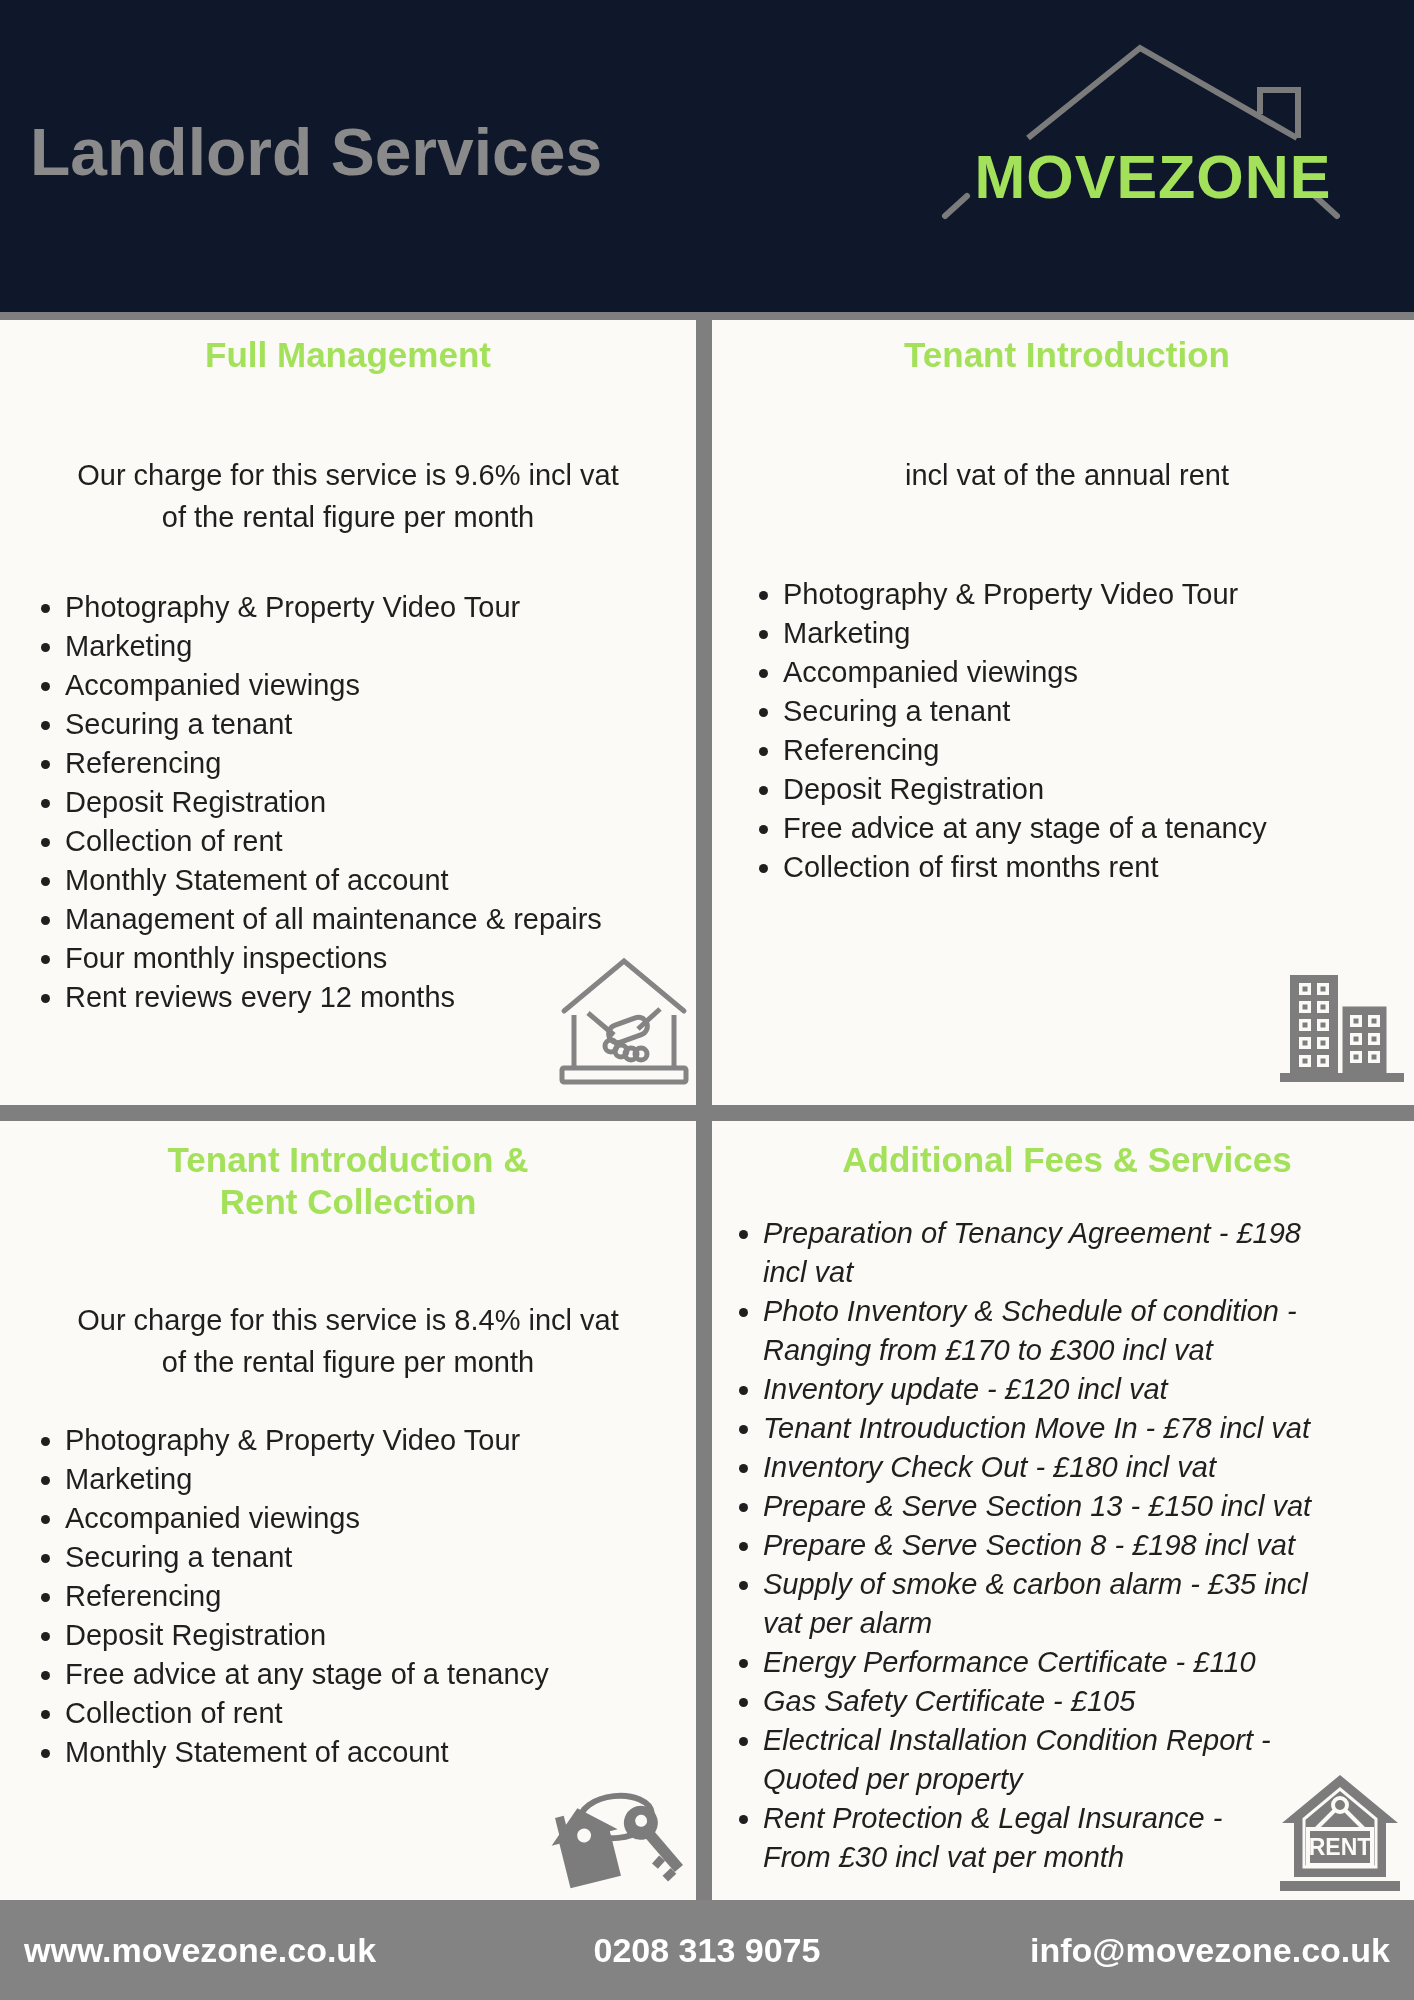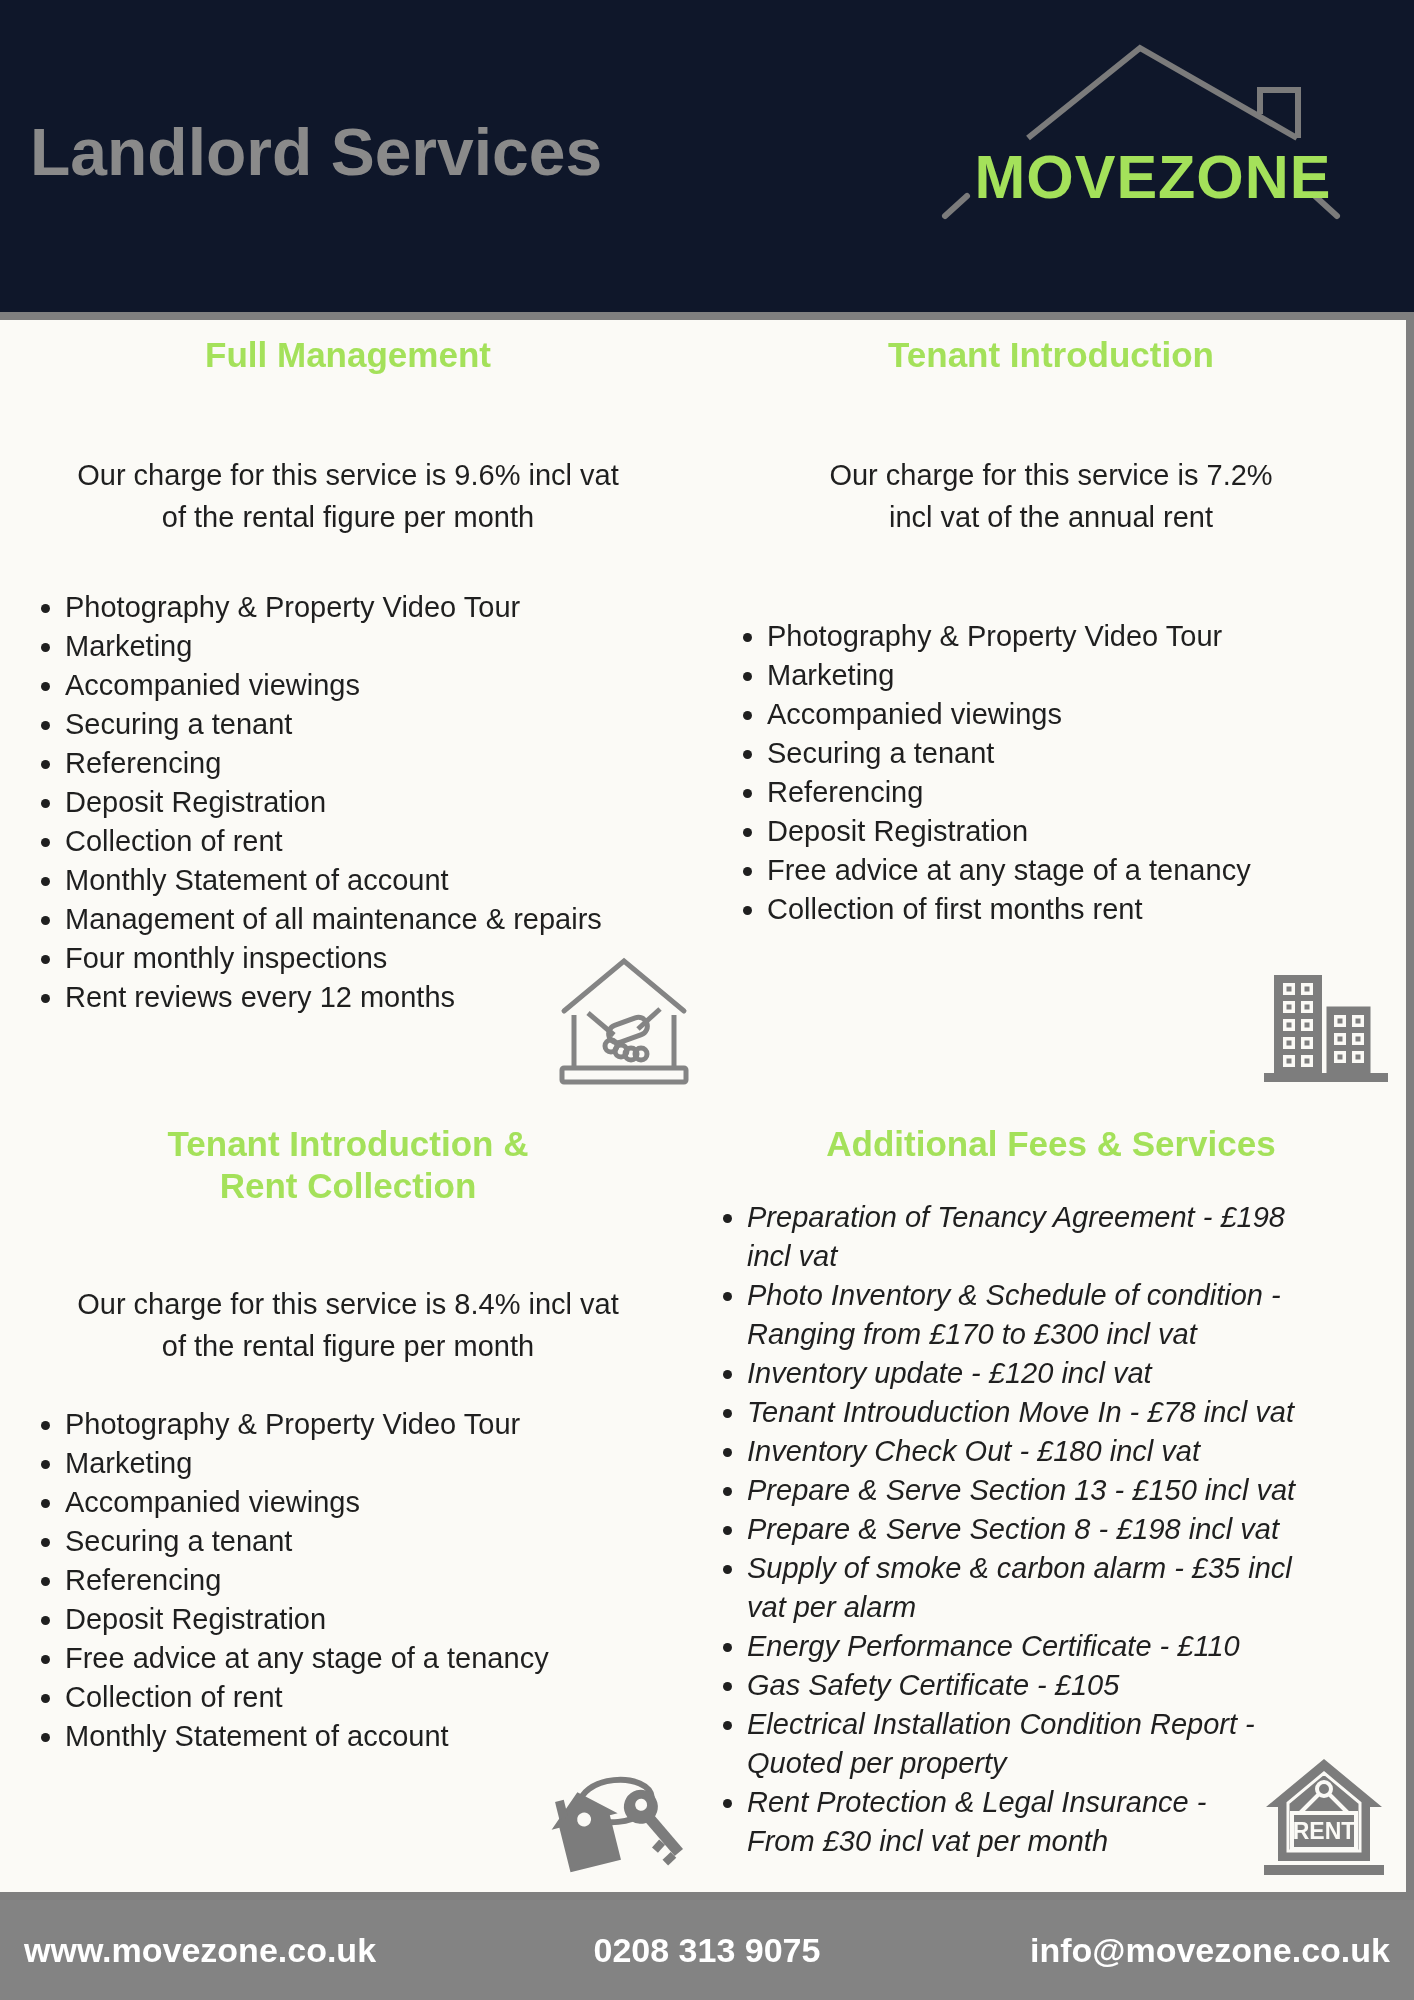--- a/index.html
+++ b/index.html
@@ -19,21 +19,21 @@
     font-size:61px;font-weight:bold;color:#a4e15a;letter-spacing:1px;
   }
   .logo-subtitle{
     position:absolute;left:0;right:0;top:180px;text-align:center;
     font-size:26px;font-weight:500;color:#8a8a8a;letter-spacing:9px;text-indent:9px;
   }
   
   .grid{
     position:absolute;left:0;top:312px;width:1414px;height:1588px;
     display:grid;grid-template-columns:696px 710px;grid-template-rows:785px 787px;
-    gap:0;background:#7f7f7f;border-top:8px solid #7f7f7f;box-sizing:border-box;
+    gap:16px;background:#7f7f7f;border-top:8px solid #7f7f7f;box-sizing:border-box;
   }
   .cell{position:relative;background:#fbfaf6;overflow:hidden;}
   .section-title{
     margin:0;text-align:center;font-size:35px;line-height:42px;
     font-weight:bold;color:#a4e15a;
   }
   #q1 .section-title,#q2 .section-title{margin-top:14px;}
   #q3 .section-title,#q4 .section-title{margin-top:18px;}
   .section-title .line{display:block;}
   .charge{margin:8px;text-align:center;font-size:29px;line-height:42px;color:#1f1f1f;}
@@ -117,21 +117,20 @@
           <circle cx="63" cy="100" r="6"></circle>
           <circle cx="73" cy="103" r="6"></circle>
           <circle cx="83" cy="103" r="6"></circle>
         </g>
       </svg>
     </div>
 
     <div class="cell" id="q2">
       <h2 class="section-title">Tenant Introduction</h2>
       <p class="charge">
-        <span>Our charge for this service is 7.2%</span>
         <span>incl vat of the annual rent</span>
       </p>
       <ul class="bullets">
         <li>Photography &amp; Property Video Tour</li>
         <li>Marketing</li>
         <li>Accompanied viewings</li>
         <li>Securing a tenant</li>
         <li>Referencing</li>
         <li>Deposit Registration</li>
         <li>Free advice at any stage of a tenancy</li>

